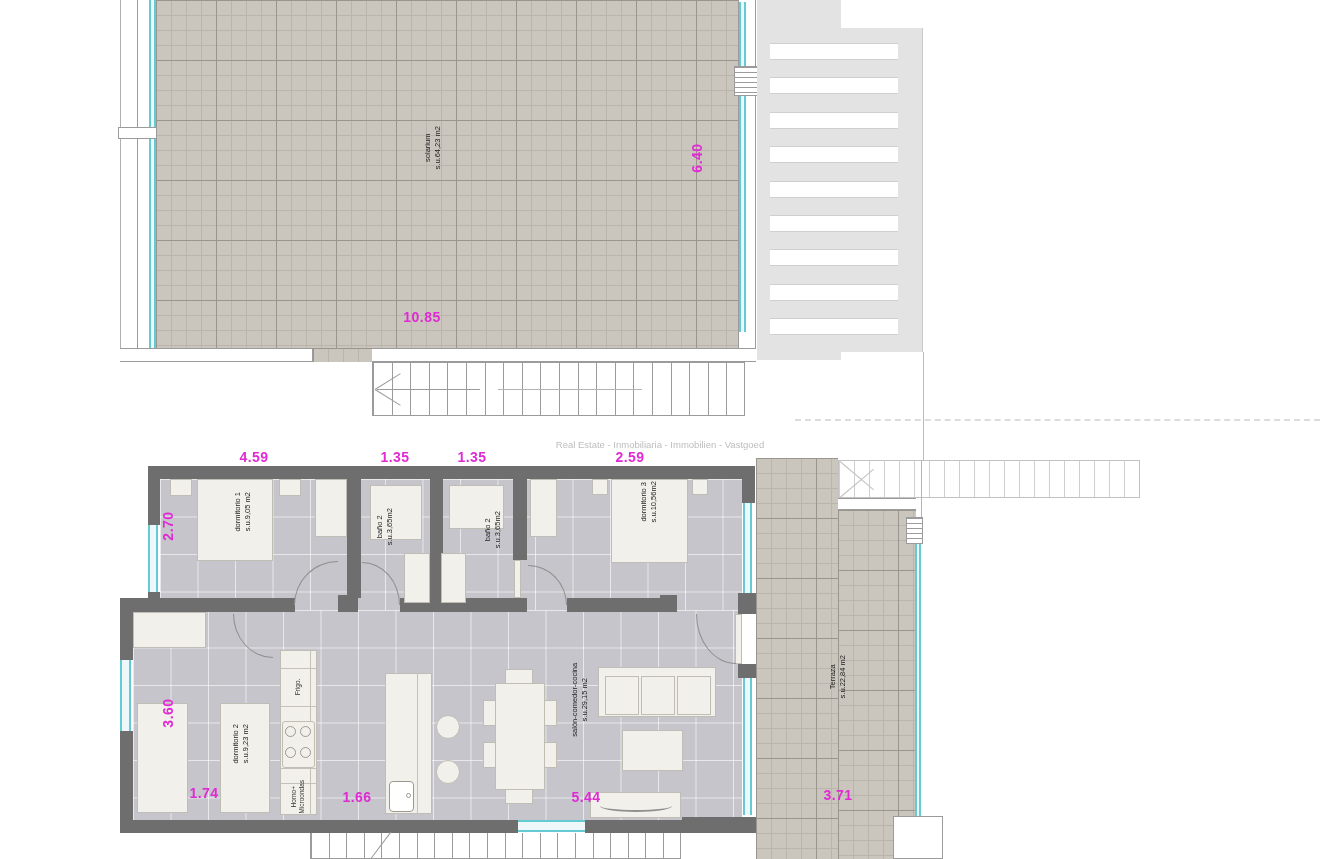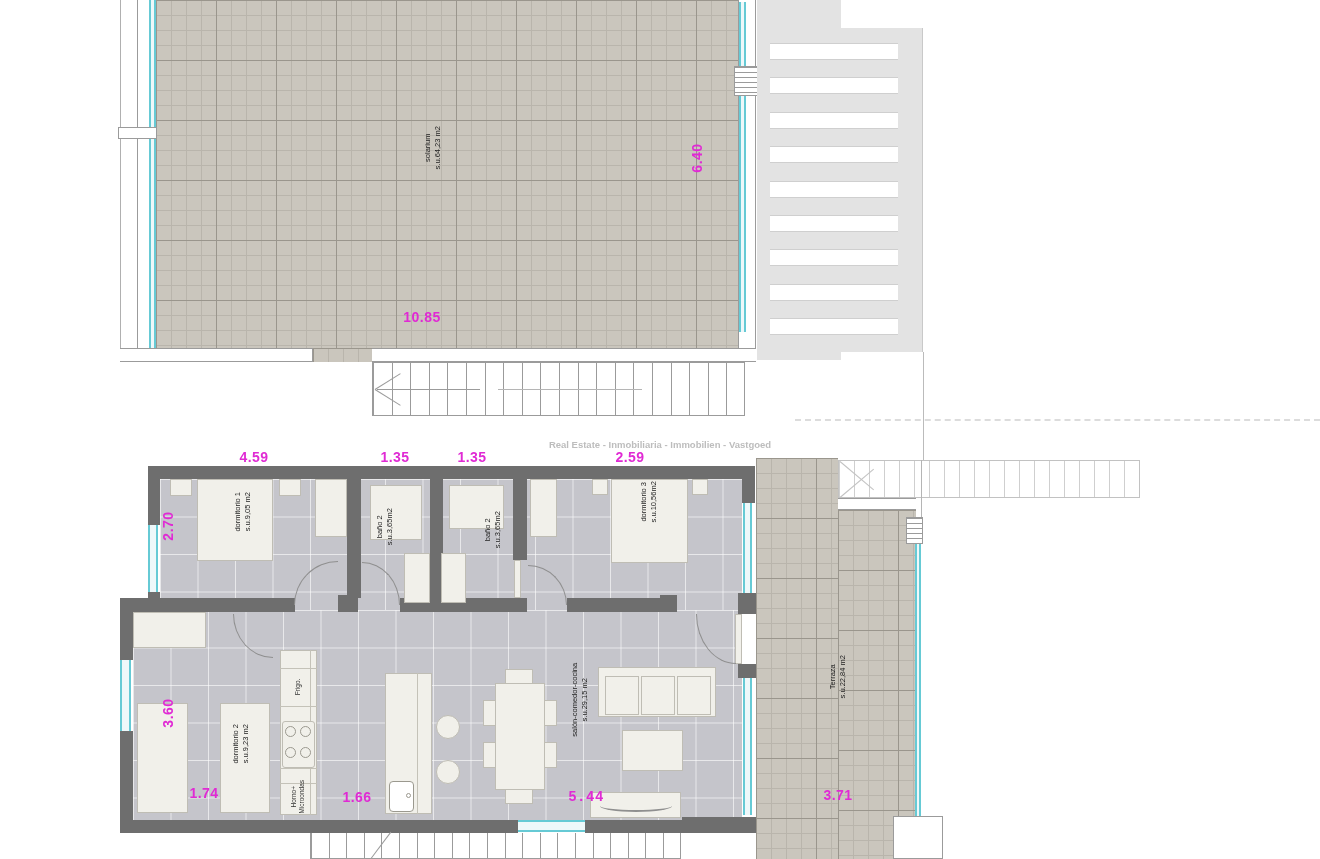--- a/index.html
+++ b/index.html
@@ -35,21 +35,21 @@
   .arc-tr{border-top:1px solid #8f8f8f;border-right:1px solid #8f8f8f;border-radius:0 100% 0 0;}
   .arc-bl{border-bottom:1px solid #8f8f8f;border-left:1px solid #8f8f8f;border-radius:0 0 0 100%;}
   .stairsH{background-color:#fff;border:1px solid #9b9b9b;
     background-image:repeating-linear-gradient(90deg,#9b9b9b 0 1px,transparent 1px 18.6px);}
   .stairsB{background-color:#fff;border-left:1px solid #9b9b9b;border-right:1px solid #9b9b9b;border-bottom:1px solid #9b9b9b;
     background-image:repeating-linear-gradient(90deg,#9b9b9b 0 1px,transparent 1px 17.6px);}
   .hatch{background-color:#fff;border:1px solid #c2c2c2;
     background-image:repeating-linear-gradient(90deg,#cfcfcf 0 1px,transparent 1px 15px);}
   .slats{background:repeating-linear-gradient(180deg,#cfcfcf 0 1px,#ffffff 1px 16px,#cfcfcf 16px 17px,transparent 17px 34.4px);}
   .circle{border-radius:50%;}
-  .watermark{font-size:9.5px;color:#bdbdbd;white-space:nowrap;font-weight:bold;}
+  .watermark{font-size:9.5px;color:#bdbdbd;white-space:nowrap;}
 </style>
 </head>
 <body>
 
 <div id="canvas">
 
   <div class="abs" style="left:120px;top:0;width:1px;height:362px;background:#b0b0b0;"></div>
   <div class="abs" style="left:137px;top:0;width:1px;height:348px;background:#9b9b9b;"></div>
   <div class="abs glassV" style="left:149px;top:0;width:7px;height:348px;"></div>
   <div class="abs tiles" style="left:156px;top:0;width:582px;height:348px;"></div>
@@ -263,17 +263,17 @@
   </div>
   <div class="abs lblwrap" style="left:138px;top:705px;width:60px;height:16px;">
     <span class="dim rot">3.60</span>
   </div>
   <div class="abs lblwrap" style="left:174px;top:785px;width:60px;height:16px;">
     <span class="dim">1.74</span>
   </div>
   <div class="abs lblwrap" style="left:327px;top:789px;width:60px;height:16px;">
     <span class="dim">1.66</span>
   </div>
-  <div class="abs lblwrap" style="left:556px;top:789px;width:60px;height:16px;font-family:Liberation Mono, monospace;">
+  <div class="abs lblwrap" style="left:556px;top:789px;width:60px;height:16px;">
     <span class="dim">5.44</span>
   </div>
 
 </div>
 
 </body></html>

